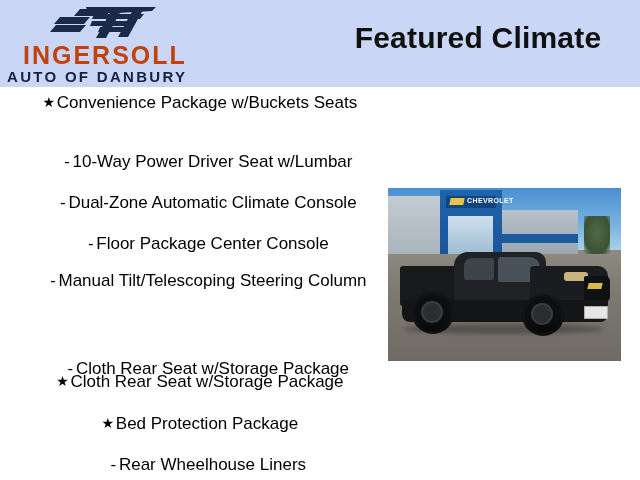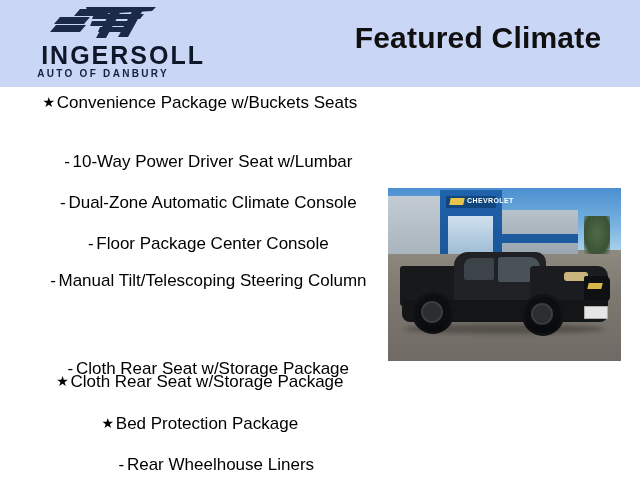--- a/index.html
+++ b/index.html
@@ -37,39 +37,38 @@
   #brand-emblem {
     position: absolute;
     left: 48px;
     top: 4px;
     width: 112px;
     height: 34px;
   }
 
   #brand-wordmark {
     position: absolute;
-    left: 13px;
+    left: 23px;
     top: 41px;
     width: 192px;
-    text-align: right;
+    text-align: left;
     font-size: 25px;
     font-weight: 700;
     letter-spacing: 2.0px;
-    color: #0f172a;
+    color: #c2410c;
     line-height: 1;
     white-space: nowrap;
   }
 
   #brand-tagline {
     position: absolute;
     left: 7px;
     top: 67px;
     width: 192px;
-    text-align: center;
-    font-size: 10px;
+    font-size: 15px;
     font-weight: 700;
     letter-spacing: 2.3px;
     color: #17213f;
     line-height: 1;
     white-space: nowrap;
   }
 
   #page-title {
     position: absolute;
     left: 330px;
@@ -278,21 +277,21 @@
 
 <div id="feature-list">
     <div class="feature-row level-1" style="top: 4px;"><span class="bullet-star">★</span><span class="feature-text">Convenience Package w/Buckets Seats</span></div>
     <div class="feature-row level-2" style="top: 63px;"><span class="bullet-dash">-</span><span class="feature-text">10-Way Power Driver Seat w/Lumbar</span></div>
     <div class="feature-row level-2" style="top: 104px;"><span class="bullet-dash">-</span><span class="feature-text">Dual-Zone Automatic Climate Console</span></div>
     <div class="feature-row level-2" style="top: 145px;"><span class="bullet-dash">-</span><span class="feature-text">Floor Package Center Console</span></div>
     <div class="feature-row level-2" style="top: 182px;"><span class="bullet-dash">-</span><span class="feature-text">Manual Tilt/Telescoping Steering Column</span></div>
     <div class="feature-row level-2" style="top: 242px; margin-top: 28px;"><span class="bullet-dash">-</span><span class="feature-text">Cloth Rear Seat w/Storage Package</span></div>
     <div class="feature-row level-1" style="top: 283px;"><span class="bullet-star">★</span><span class="feature-text">Cloth Rear Seat w/Storage Package</span></div>
     <div class="feature-row level-1" style="top: 325px;"><span class="bullet-star">★</span><span class="feature-text">Bed Protection Package</span></div>
-    <div class="feature-row level-2" style="top: 366px; margin-left: 8px;"><span class="bullet-dash">-</span><span class="feature-text">Rear Wheelhouse Liners</span></div>
+    <div class="feature-row level-2" style="top: 366px;"><span class="bullet-dash">-</span><span class="feature-text">Rear Wheelhouse Liners</span></div>
   </div>
 
 <div id="vehicle-photo">
   <div class="ph-sky"></div>
   <div class="ph-ground"></div>
   <div class="ph-bldg-left"></div>
   <div class="ph-bldg-right"></div>
   <div class="ph-bldg-right-stripe"></div>
   <div class="ph-tree"></div>
   <div class="ph-bldg-mid"></div>

